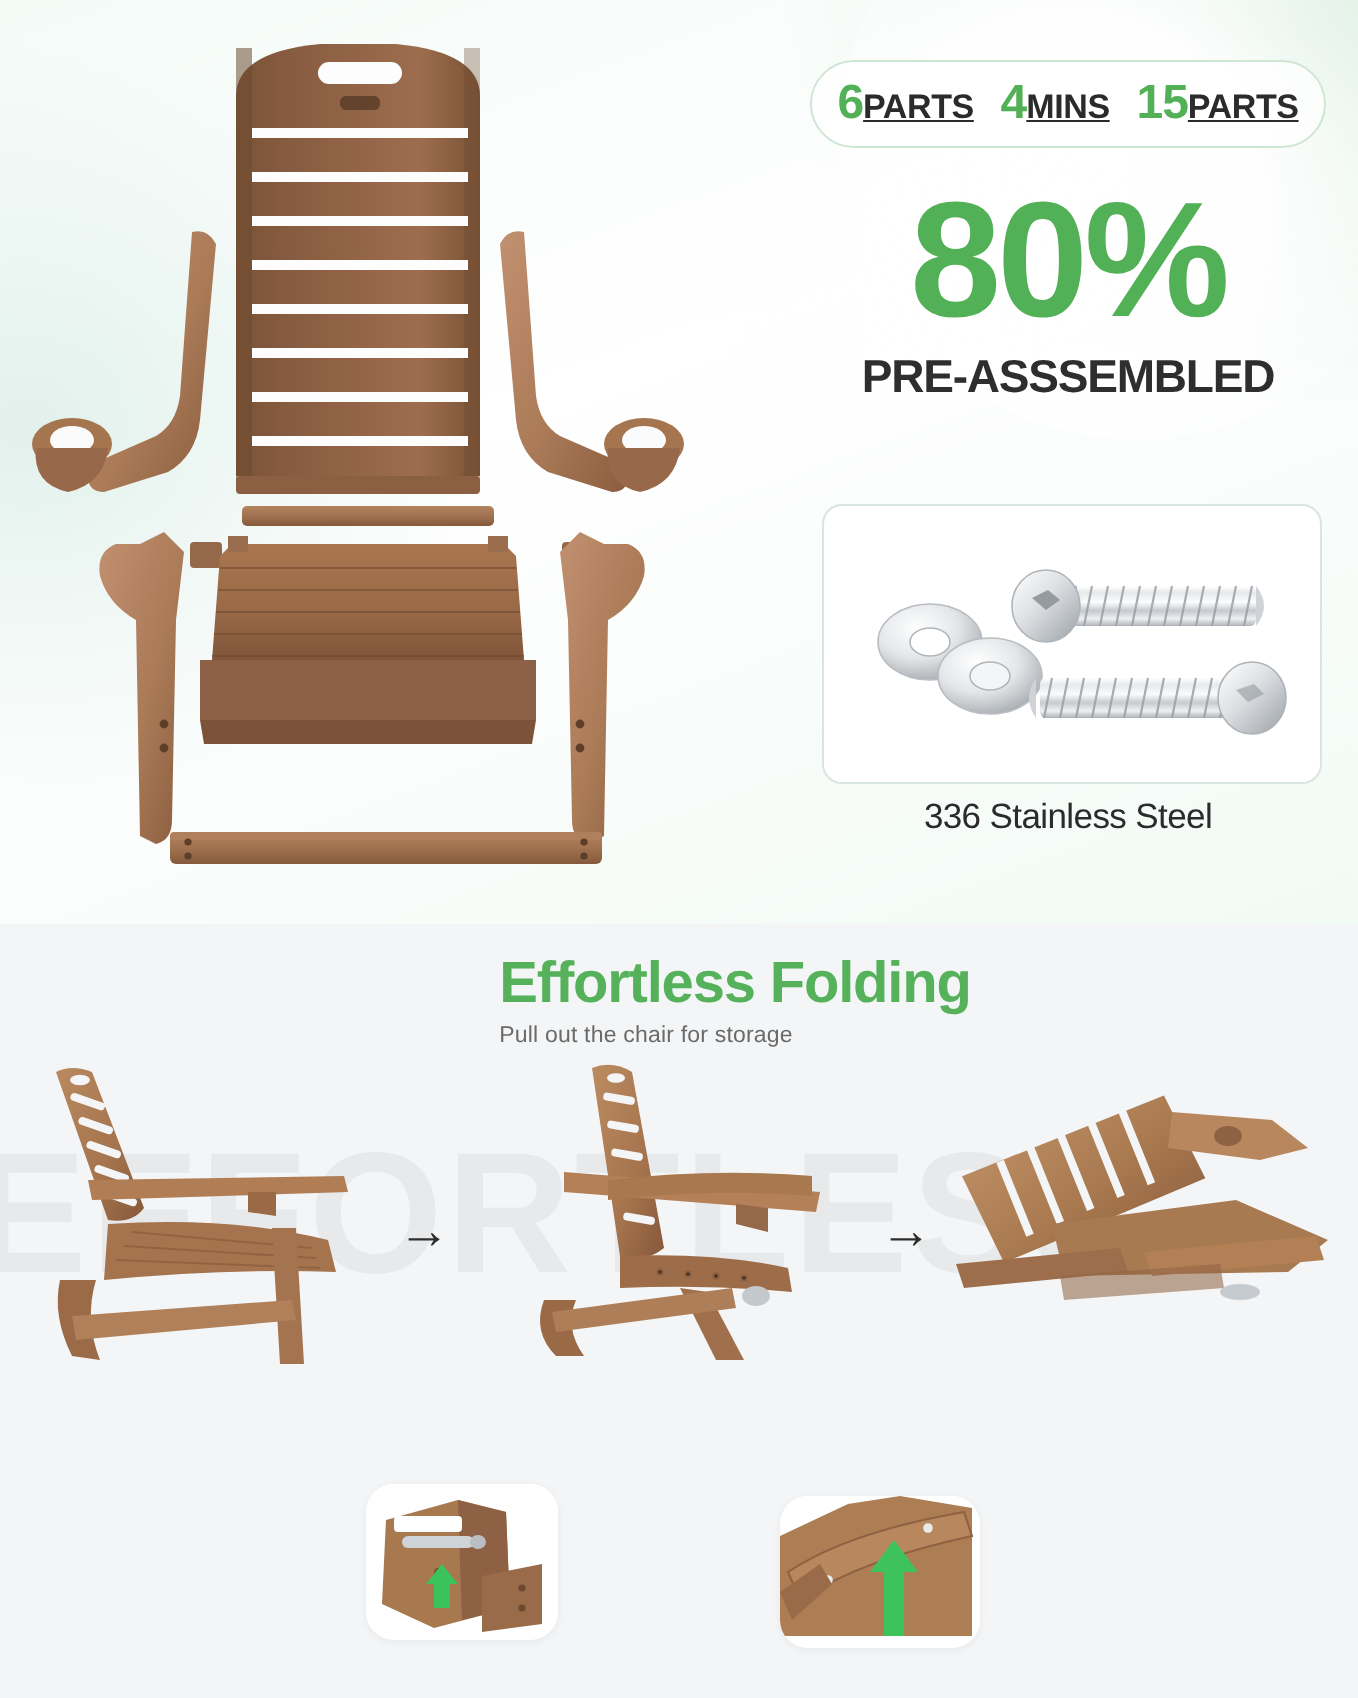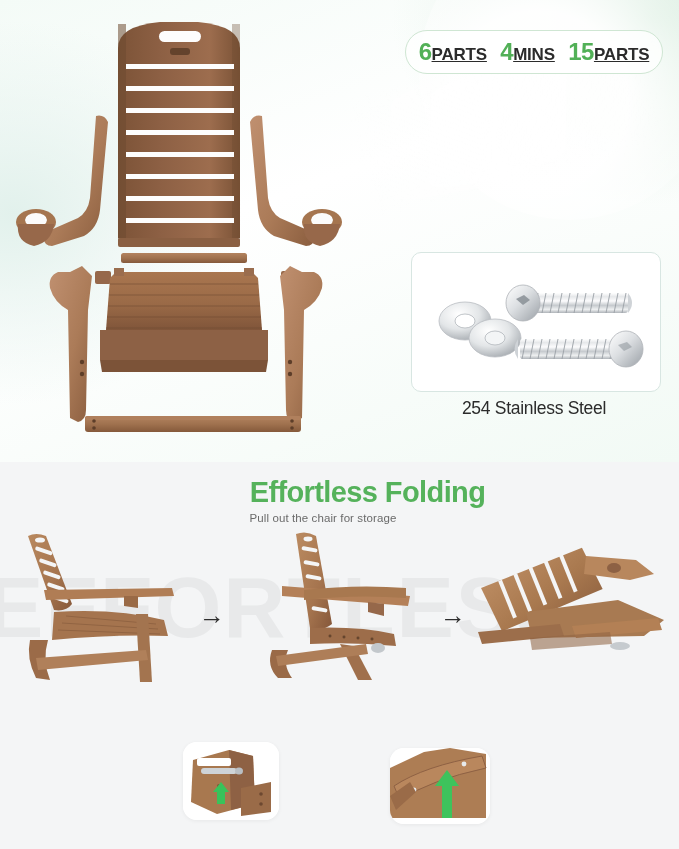--- a/index.html
+++ b/index.html
@@ -229,20 +229,24 @@
       <div class="stat">
         <span class="stat-num">4</span>
         <span class="stat-lab">MINS</span>
       </div>
       <div class="stat">
         <span class="stat-num">15</span>
         <span class="stat-lab">PARTS</span>
       </div>
     </div>
 
+    <div id="pct-block">
+      <div id="pct-value">80%</div>
+      <div id="pct-caption">PRE-ASSSEMBLED</div>
+    </div>
 
     <div id="hw-card">
       <svg width="248" height="138" viewBox="0 0 248 138">
         <defs>
           <linearGradient id="steel" x1="0" y1="0" x2="0" y2="1">
             <stop offset="0" stop-color="#ffffff"></stop>
             <stop offset="0.18" stop-color="#e6e8ea"></stop>
             <stop offset="0.40" stop-color="#fcfcfd"></stop>
             <stop offset="0.62" stop-color="#c6cace"></stop>
             <stop offset="0.82" stop-color="#eef0f1"></stop>
@@ -308,21 +312,21 @@
             <line x1="194" y1="86" x2="190" y2="106"></line>
               <line x1="202" y1="86" x2="198" y2="106"></line>
           </g>
           <path d="M106 86 q-7 10 0 20 z" fill="#cfd3d7"></path>
           <ellipse cx="214" cy="96" rx="17" ry="18" fill="url(#steelHead)" stroke="#aeb3b8" stroke-width=".8"></ellipse>
           <path d="M206 92 l9 -3 l5 5 l-8 4 z" fill="#8d9399" opacity=".55"></path>
         </g>
       </svg>
     </div>
 
-    <div id="hw-caption">254 Stainless Steel</div>
+    <div id="hw-caption">336 Stainless Steel</div>
   </div>
 
   <div id="bottom-panel">
 
     <div class="watermark" id="wm-1">EFFORTLESS</div>
 
     <div id="fold-title">Effortless Folding</div>
     <div id="fold-sub">Pull out the chair for storage</div>
 
     <svg class="step" id="step-1" viewBox="0 0 190 160">

